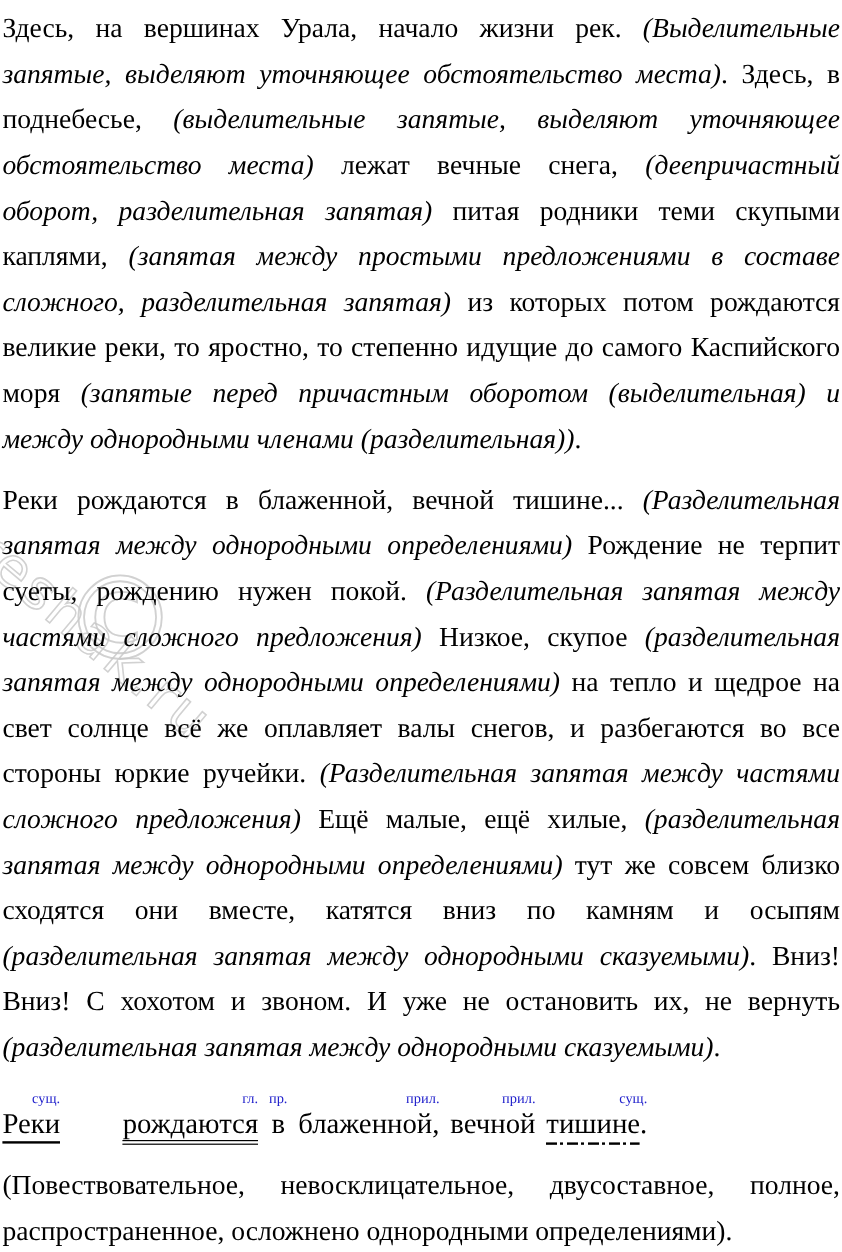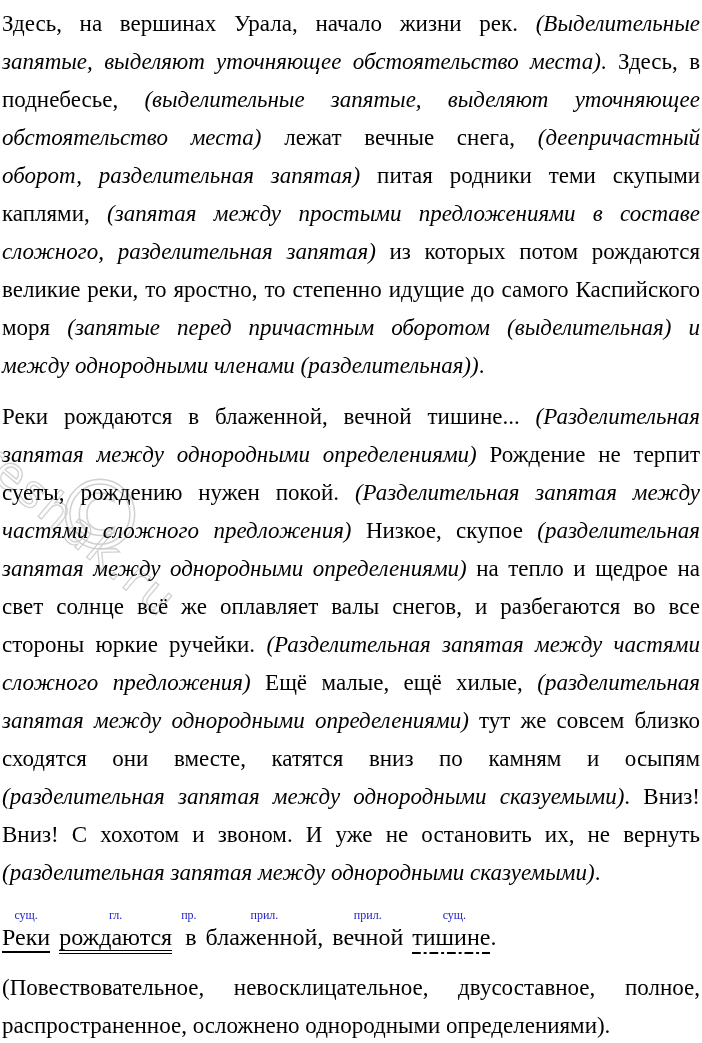--- a/index.html
+++ b/index.html
@@ -71,32 +71,32 @@
     display: inline-block;
     vertical-align: bottom;
     margin-right: 9px;
     text-align: center;
   }
   .pos-label {
     display: block;
     font-size: 12px;
     line-height: 14px;
     color: #2222cc;
-    text-align: center;
+    text-align: right;
     font-family: "Liberation Serif", serif;
   }
   .word-row {
     display: block;
     font-size: 24px;
     line-height: 30px;
     color: #000000;
-    text-align: right;
+    text-align: center;
   }
   .u-solid   { border-bottom: 2px solid #000; padding-bottom: 1px; }
-  .u-double  { border-bottom: 4px double #000; }
+  .u-double  { border-bottom: 4px double #000; margin-left: 43px; }
   .u-wavy    { text-decoration-style: wavy; text-decoration-thickness: 1px; text-underline-offset: 4px; }
   .u-dashdot {
     padding-bottom: 4px;
     background-image: repeating-linear-gradient(to right,
       #000 0px, #000 9px,
       transparent 9px, transparent 12px,
       #000 12px, #000 14.5px,
       transparent 14.5px, transparent 17.5px);
     background-size: 17.5px 2px;
     background-repeat: repeat-x;

